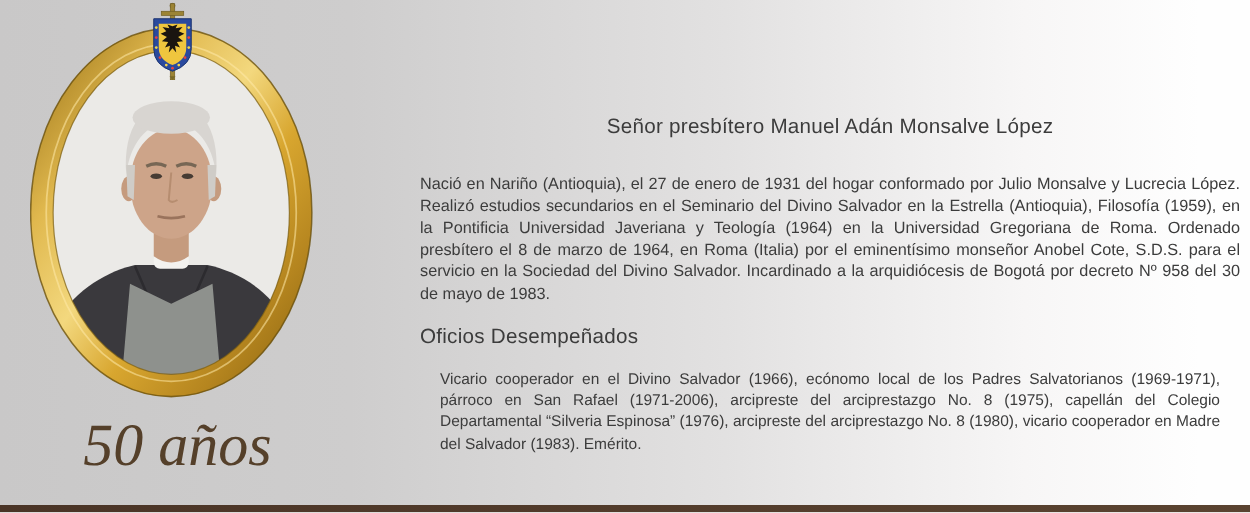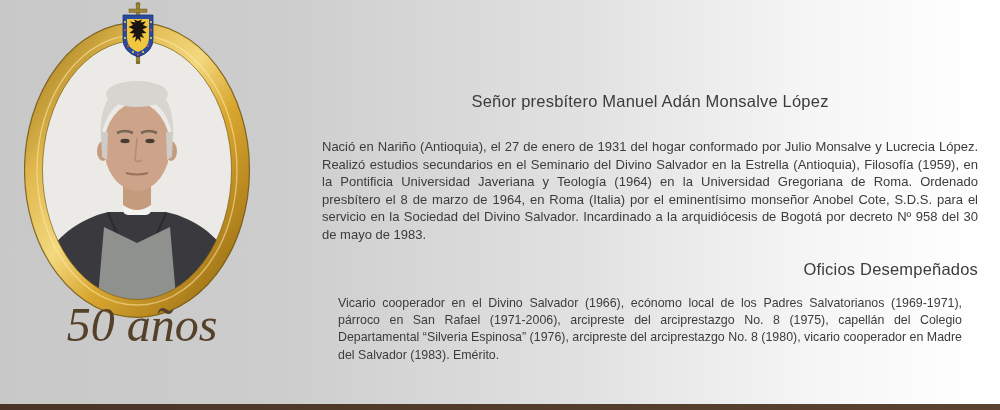--- a/index.html
+++ b/index.html
@@ -9,50 +9,50 @@
     background: linear-gradient(to right, #c9c8c8 0%, #cecdcd 28%, #e2e1e1 58%, #f7f6f6 82%, #fefefe 96%);
     overflow:hidden;
     font-family:"Liberation Sans", sans-serif;
   }
 
   
   .frame-svg { position:absolute; left:24px; top:20px; width:227px; height:300px; }
   .crest-svg { position:absolute; left:117px; top:2px; width:42px; height:62px; }
 
   .years {
-    position:absolute; left:0; top:300px; width:284px;
+    position:absolute; left:0; top:332px; width:284px;
     text-align:center;
     font-family:"Liberation Serif","DejaVu Serif",serif;
     font-style:italic;
     font-size:48px; line-height:1.05;
     color:#55402a;
   }
   .ordination {
     position:absolute; left:0; top:371px; width:292px;
     text-align:center;
     font-family:"Liberation Serif","DejaVu Serif",serif;
     font-style:italic;
     font-size:20.5px;
     color:#55402a;
   }
 
   
-  .content { position:absolute; left:322px; top:92px; width:656px; color:#3c3c3c; }
+  .content { position:absolute; left:336px; top:92px; width:656px; color:#3c3c3c; }
   .doc-title {
     font-size:16.5px; font-weight:normal;
     text-align:center; letter-spacing:0.2px;
     margin:0 0 27px 0;
   }
   .bio {
     font-size:13px; line-height:17.5px;
     text-align:justify; margin:0;
   }
   .section-heading {
     font-size:16.5px; font-weight:normal;
-    text-align:right; letter-spacing:0.2px;
+    text-align:left; letter-spacing:0.2px;
     margin:17px 0 15px 0;
   }
   .offices {
     font-size:12.4px; line-height:17.2px;
     text-align:justify; margin:16px;
   }
 
   
   .bottom-bar {
     position:absolute; left:0; bottom:0; width:1000px; height:6px;

